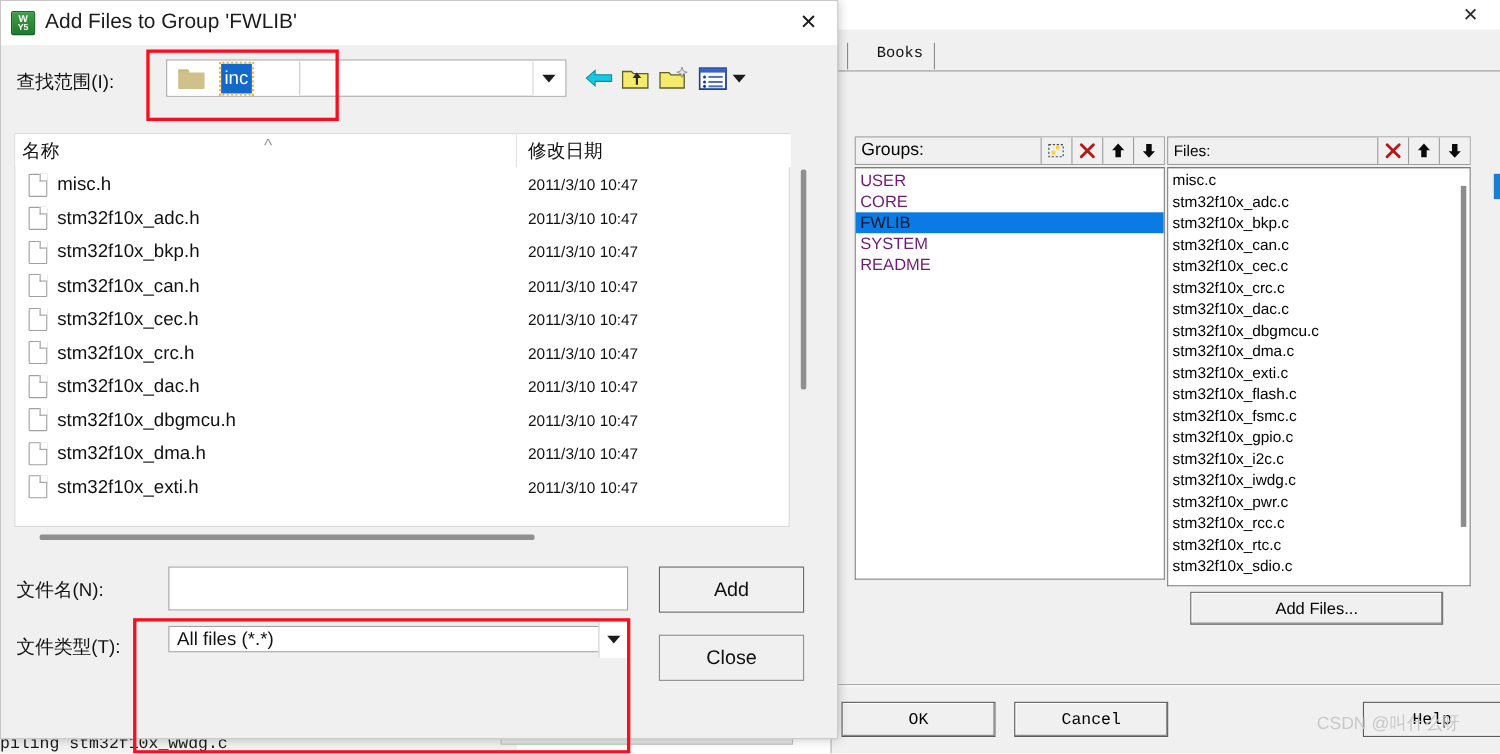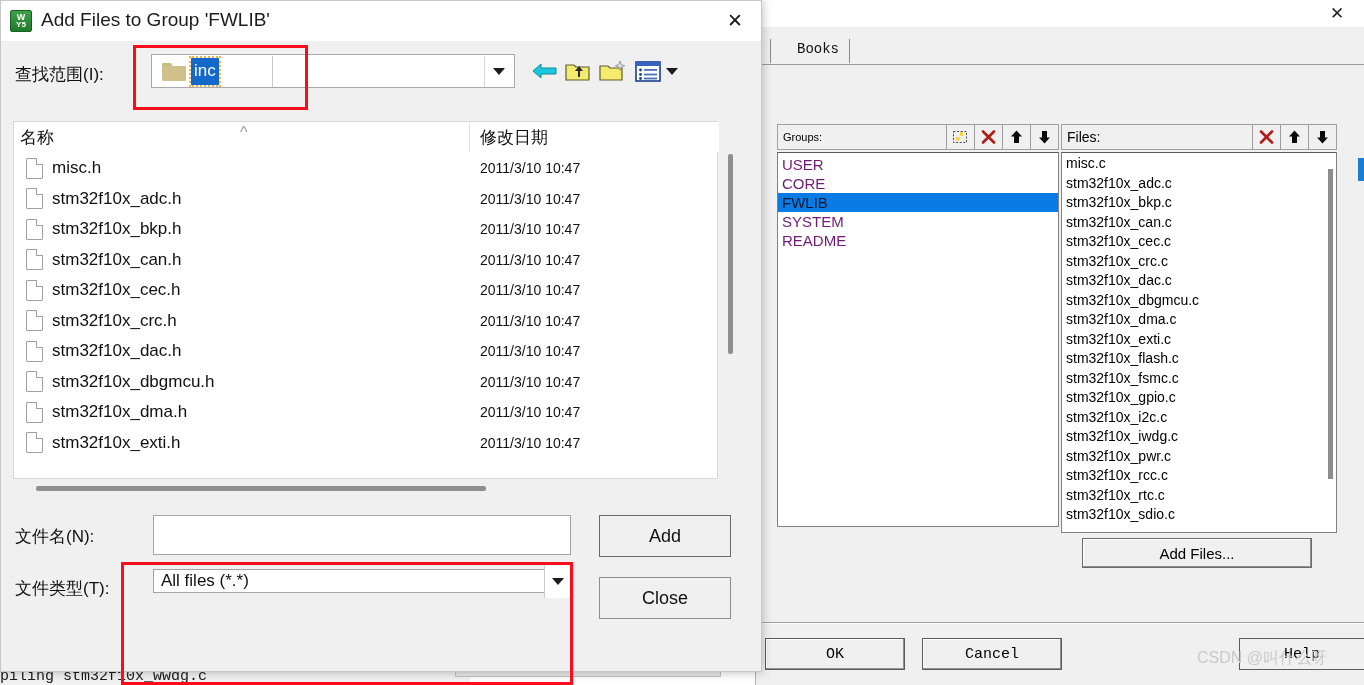--- a/index.html
+++ b/index.html
@@ -50,21 +50,21 @@
   }
 
   
   .grp-header {
     position: absolute; left: 21px; top: 124px; width: 282px; height: 26px;
     background: #f0f0f0;
     border: 1px solid #a0a0a0;
     display: flex; align-items: center;
   }
   .grp-header-label {
-    font-size: 11px; color: #000; padding-left: 5px; flex: 1;
+    font-size: 16px; color: #000; padding-left: 5px; flex: 1;
     font-family: "Liberation Sans", sans-serif;
   }
   .tb-btn {
     width: 28px; height: 24px;
     border-left: 1px solid #9d9d9d;
     display: flex; align-items: center; justify-content: center;
     background: #f0f0f0;
   }
   .grp-list {
     position: absolute; left: 21px; top: 152px; width: 282px; height: 375px;
@@ -234,21 +234,21 @@
   }
   .folder-glyph .tab  {
     position: absolute; left: 0; top: 0; width: 10px; height: 4px;
     background: #c9bb82; border-radius: 1px 2px 0 0;
   }
   .folder-glyph .body {
     position: absolute; left: 0; top: 3px; width: 24px; height: 15px;
     background: #cfc189; border-radius: 1px;
   }
   .inc-chip {
-    margin-left: 5px;
+    margin-left: 15px;
     background: #1369c9; color: #ffffff;
     font-size: 17px; line-height: 22px;
     padding: 2px 3px 3px 3px;
     outline: 2px dotted #f3b34a;
     font-family: "Liberation Sans", sans-serif;
     text-align: center;
   }
   .combo-arrow-box {
     position: absolute; right: 1px; top: 1px; width: 29px; height: 31px;
     background: #ffffff;

